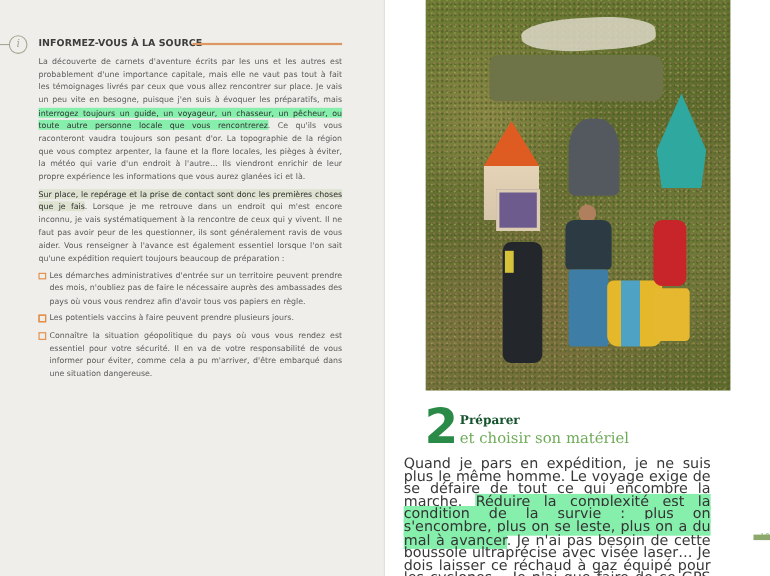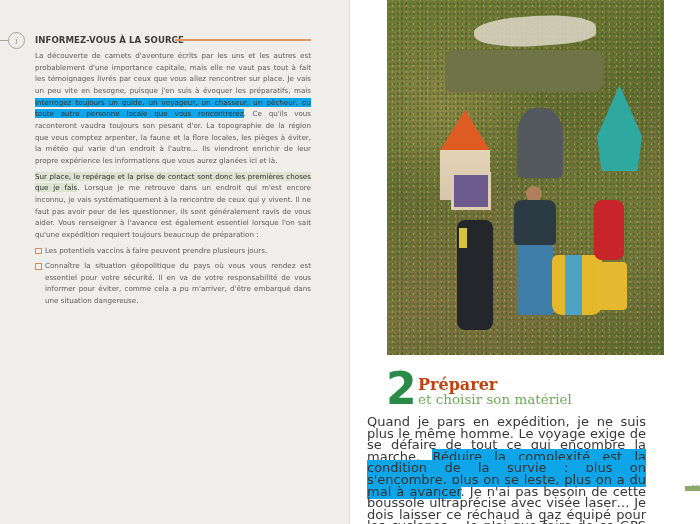--- a/index.html
+++ b/index.html
@@ -33,21 +33,21 @@
   }
   .title-rule {
     position: absolute; left: 175px; top: 39px; width: 136px; height: 2px; background: #dd9763;
   }
 
   .text-col {
     position: absolute; left: 35px; top: 50px; width: 276px;
     font-size: 7.15px; line-height: 11.65px; color: #5b5b5b; text-align: justify;
   }
   .text-col p { margin-bottom: 4px; }
-  .hl { background: #0ea5e9; color: #333; }
+  .hl { background: #86efac; color: #333; }
   .hl-dark { background: #dde3d0; color: #2e2e2e; }
 
   .bullets { list-style: none; margin: 4px 0 4px 0; }
   .bullets li { position: relative; padding-left: 10px; margin-bottom: 4px; }
   .bullets li .box {
     position: absolute; left: 0; top: 3px; width: 6.5px; height: 6.5px;
     border: 1.3px solid #e08a45;
   }
 
   
@@ -86,21 +86,21 @@
 
   
   .sec-num {
     position: absolute; left: 386px; top: 367px;
     font-family: "DejaVu Sans", sans-serif; font-weight: bold;
     font-size: 44px; line-height: 44px; color: #2a8a47; letter-spacing: -1px;
   }
   .sec-title-1 {
     position: absolute; left: 418px; top: 375px;
     font-family: "DejaVu Serif", serif; font-weight: bold;
-    font-size: 16px; color: #c2410c;
+    font-size: 11px; color: #14532d;
   }
   .sec-title-2 {
     position: absolute; left: 418px; top: 391px;
     font-family: "DejaVu Serif", serif; font-weight: normal;
     font-size: 13.5px; color: #6eab58;
   }
   .right-text {
     position: absolute; left: 367px; top: 416px; width: 279px;
     font-size: 13px; line-height: 11.6px; color: #383838; text-align: justify;
   }
@@ -122,20 +122,21 @@
   <div class="title-rule"></div>
 
   <div class="text-col">
     <p>
       <span>La découverte de carnets d'aventure écrits par les uns et les autres est probablement d'une importance capitale, mais elle ne vaut pas tout à fait les témoignages livrés par ceux que vous allez rencontrer sur place. Je vais un peu vite en besogne, puisque j'en suis à évoquer les préparatifs, mais </span><span class="hl">interrogez toujours un guide, un voyageur, un chasseur, un pêcheur, ou toute autre personne locale que vous rencontrerez</span><span>. Ce qu'ils vous raconteront vaudra toujours son pesant d'or. La topographie de la région que vous comptez arpenter, la faune et la flore locales, les pièges à éviter, la météo qui varie d'un endroit à l'autre… Ils viendront enrichir de leur propre expérience les informations que vous aurez glanées ici et là.</span>
     </p>
     <p>
       <span class="hl-dark">Sur place, le repérage et la prise de contact sont donc les premières choses que je fais</span><span>. Lorsque je me retrouve dans un endroit qui m'est encore inconnu, je vais systématiquement à la rencontre de ceux qui y vivent. Il ne faut pas avoir peur de les questionner, ils sont généralement ravis de vous aider. Vous renseigner à l'avance est également essentiel lorsque l'on sait qu'une expédition requiert toujours beaucoup de préparation :</span>
     </p>
     <ul class="bullets">
+      <li><span class="box"></span><span>Les démarches administratives d'entrée sur un territoire peuvent prendre des mois, n'oubliez pas de faire le nécessaire auprès des ambassades des pays où vous vous rendrez afin d'avoir tous vos papiers en règle.</span></li>
       <li><span class="box"></span></li>
       <li><span class="box"></span><span>Les potentiels vaccins à faire peuvent prendre plusieurs jours.</span></li>
       <li><span class="box"></span><span>Connaître la situation géopolitique du pays où vous vous rendez est essentiel pour votre sécurité. Il en va de votre responsabilité de vous informer pour éviter, comme cela a pu m'arriver, d'être embarqué dans une situation dangereuse.</span></li>
     </ul>
   </div>
 </div>
 
 <div class="page-right"></div>
 
 <div class="photo" title="Aerial photo of a man lying on grass surrounded by expedition gear: net, hammock, kite boards, wetsuit, fins, dry bags">

